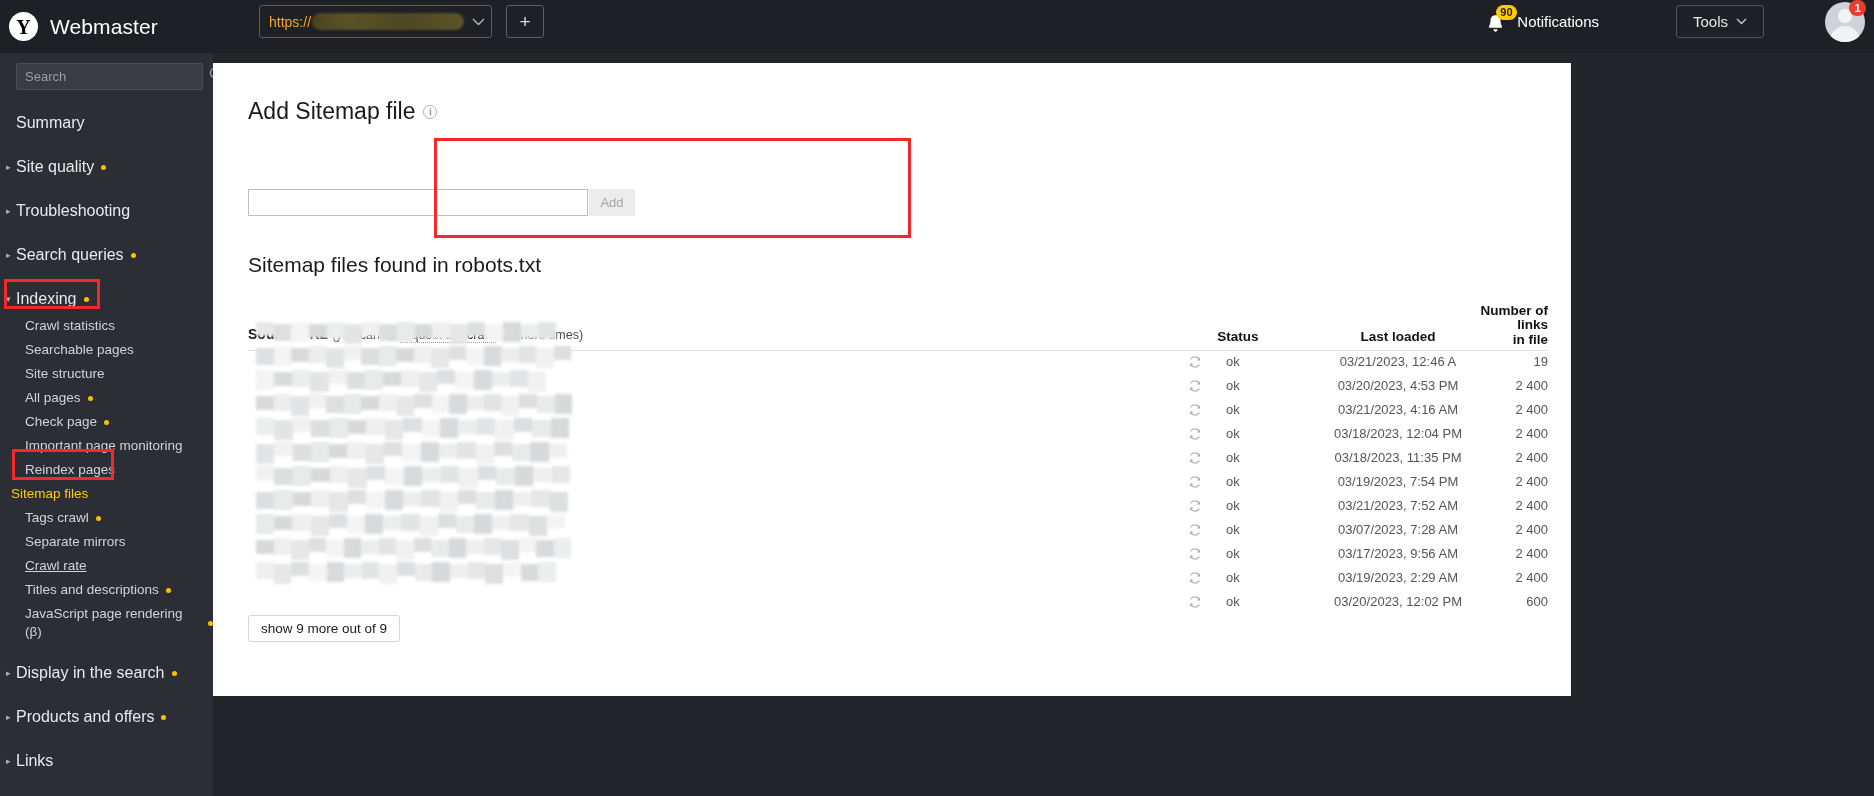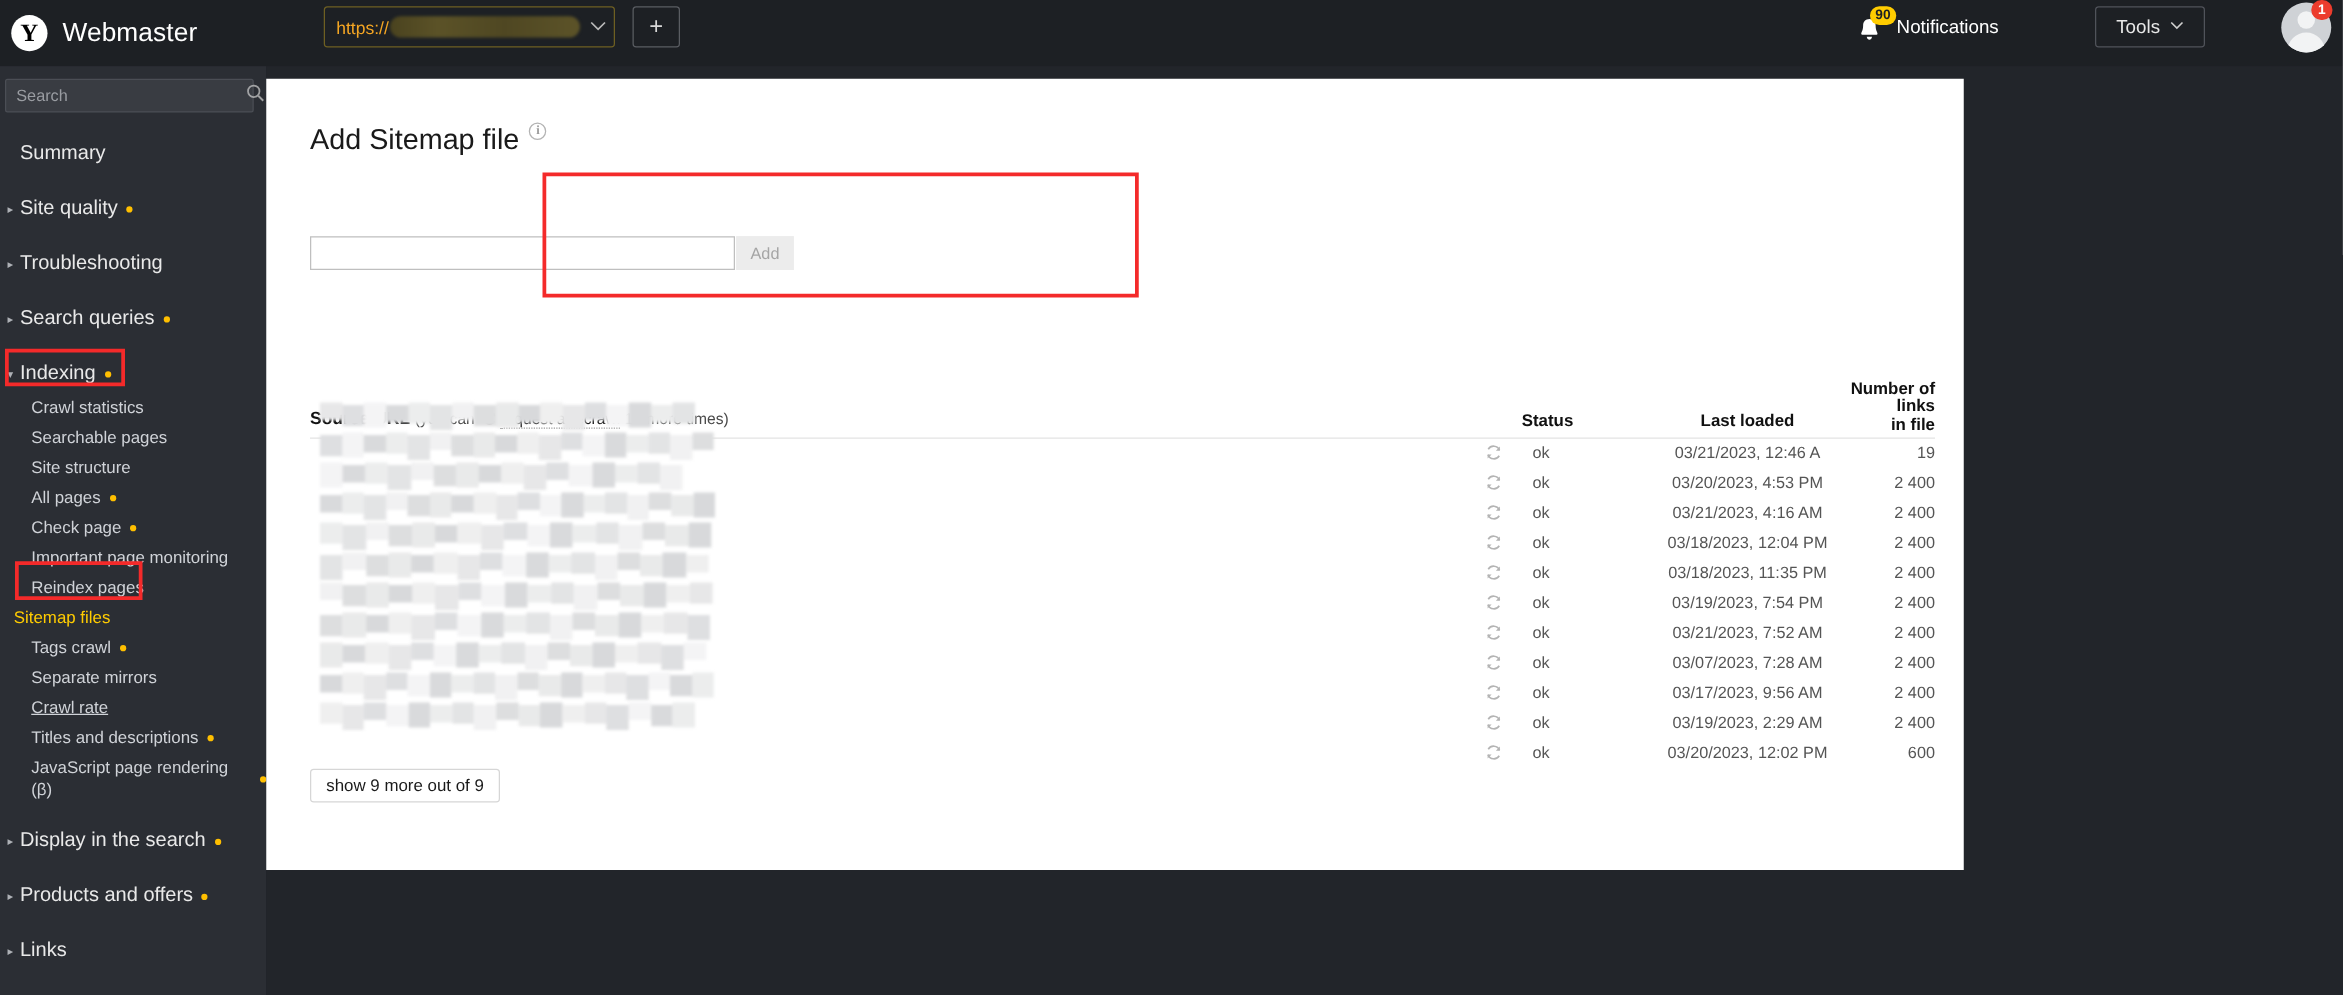--- a/index.html
+++ b/index.html
@@ -113,21 +113,21 @@
 
   
   .sidebar {
     position: absolute; left: 0; top: 53px;
     width: 213px; height: 743px;
     background: #2b2e34;
     overflow: hidden;
   }
   .search-box {
     position: relative;
-    margin: 10px 10px 0 4px;
+    margin: 10px 10px 0 16px;
     height: 27px;
     background: #393c42;
     border: 1px solid #4b4e55;
     border-radius: 2px;
     display: flex; align-items: center;
   }
   .search-box input {
     flex: 1; background: transparent; border: 0; outline: none;
     color: #cfcfcf; font-size: 13px; padding: 0 8px;
     font-family: "Liberation Sans", sans-serif;
@@ -173,21 +173,21 @@
     background: #22252a;
   }
   .canvas {
     position: absolute; left: 0px; top: 10px;
     width: 1358px; height: 633px;
     background: #ffffff;
   }
   .page-title {
     position: absolute; left: 35px; top: 35px;
     font-size: 23px; color: #1a1a1a;
-    display: flex; gap: 8px;
+    display: flex; align-items: center; gap: 8px;
   }
   .info-ico {
     width: 14px; height: 14px; border-radius: 50%;
     border: 1.4px solid #b3b3b3; color: #9a9a9a;
     font-size: 10px; line-height: 12px; text-align: center;
     font-family: "Liberation Serif", serif; font-weight: 700;
     display: inline-block;
     cursor: pointer;
   }
   .add-row {
@@ -413,20 +413,21 @@
     <div class="page-title">
       <span>Add Sitemap file</span>
       <span class="info-ico">i</span>
     </div>
 
     <div class="add-row">
       <input class="add-input" type="text" placeholder="" style="">
       <button class="add-btn">Add</button>
     </div>
 
+    <div class="section-title">Sitemap files found in robots.txt</div>
 
     <div class="tbl">
       <div class="thead">
         <div class="th-source">
           <b>Source URL</b>
           <span class="sub">
             <span>(you can</span>
             <span class="refresh-ico">
               <svg width="13" height="13" viewBox="0 0 14 14">
                 <path d="M11.6 5.2A5 5 0 0 0 2.6 4.4" stroke="#7d7d7d" stroke-width="1.3" fill="none"></path>

